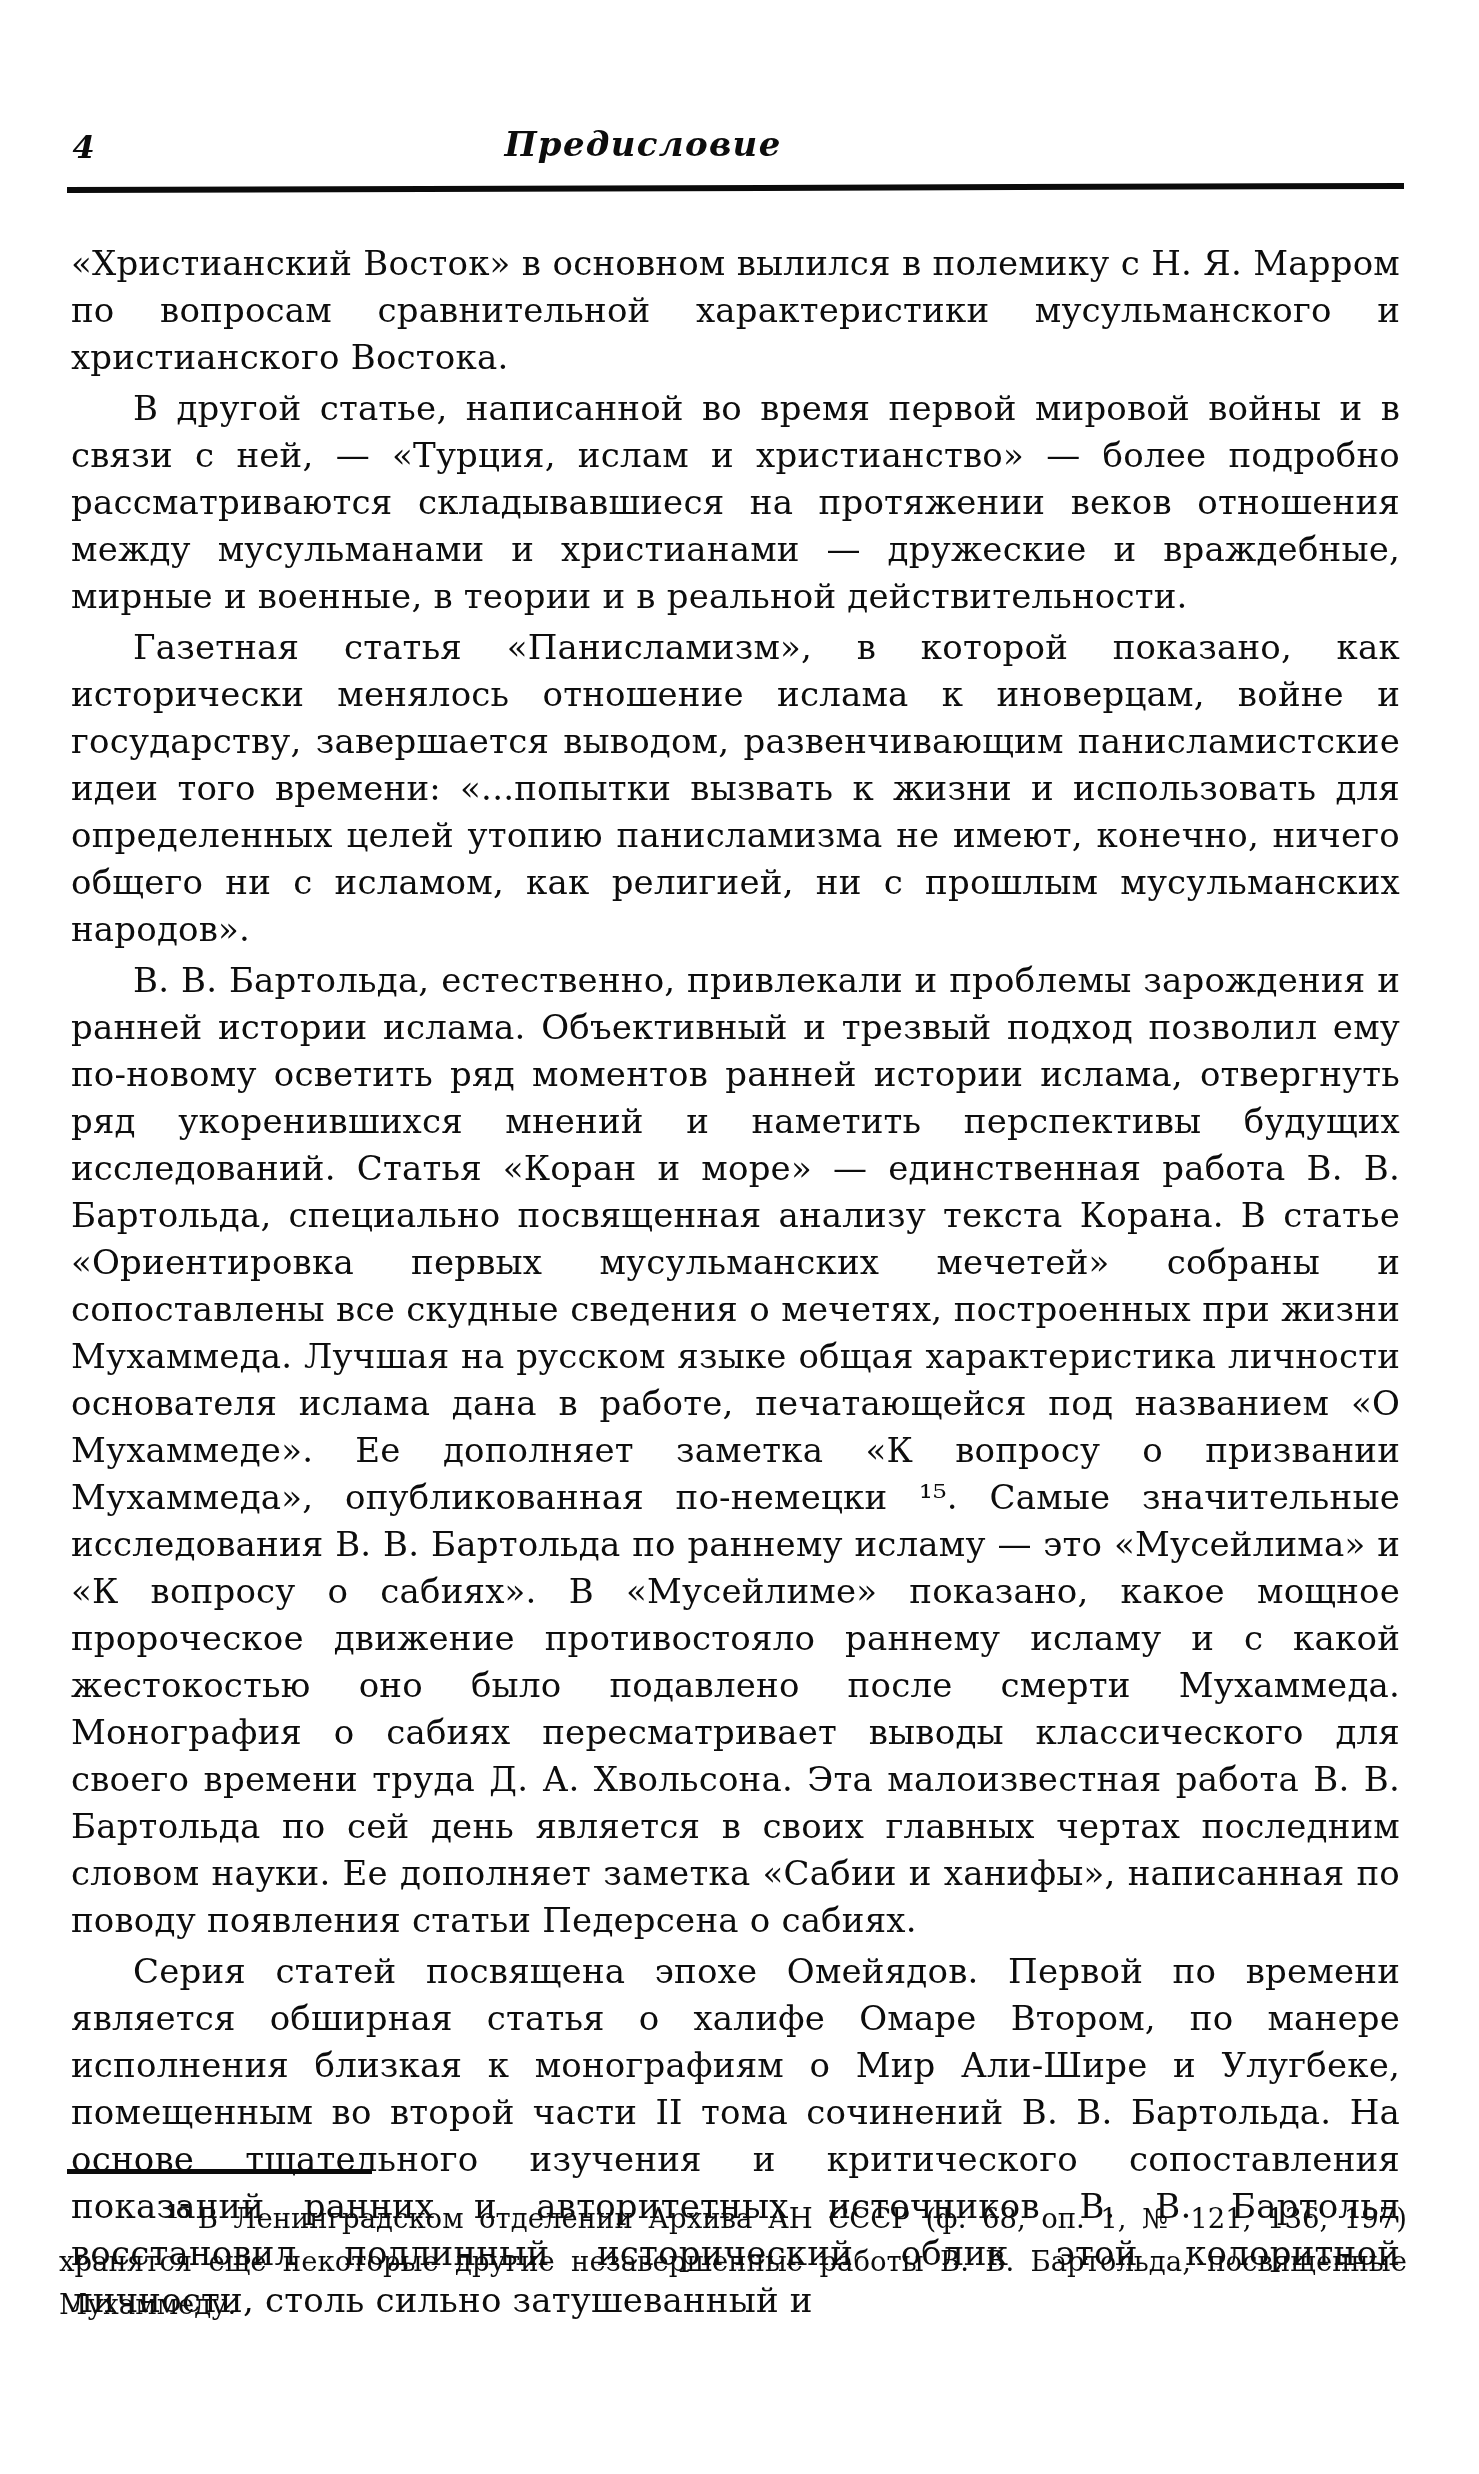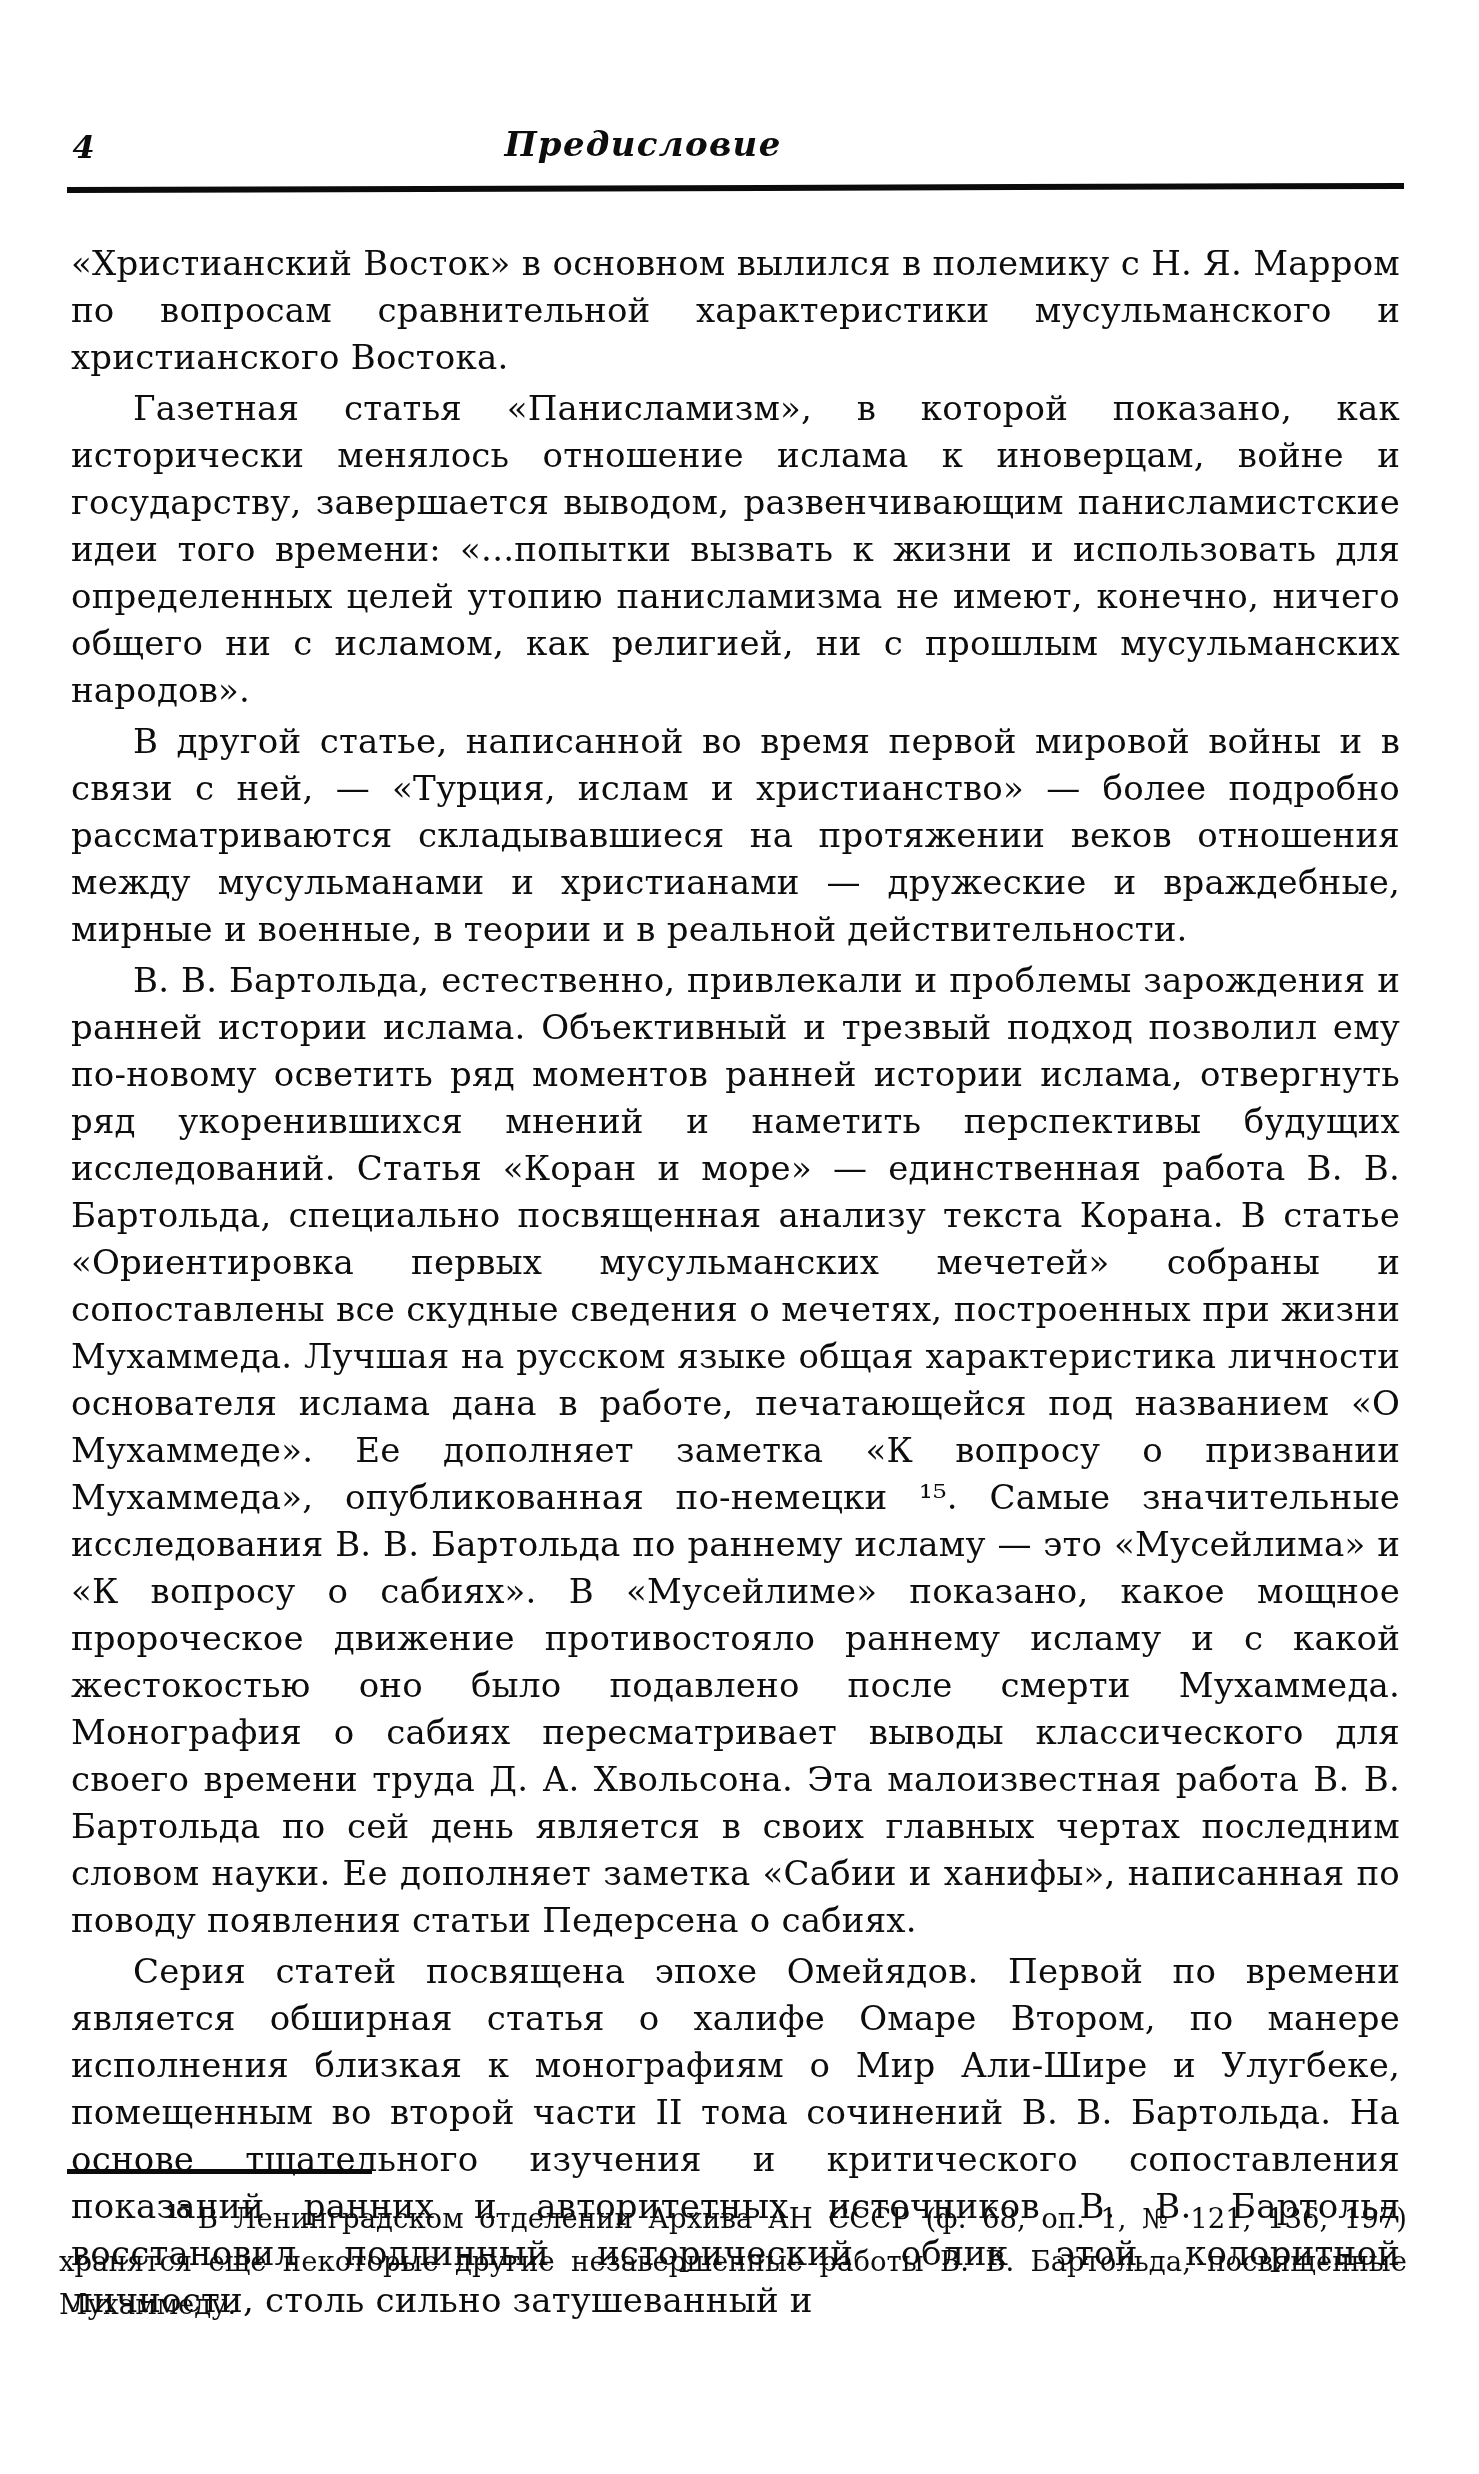--- a/index.html
+++ b/index.html
@@ -106,22 +106,22 @@
 
   <div class="page-header">
     <div class="page-number">4</div>
     <div class="running-title">Предисловие</div>
   </div>
 
   <div class="header-rule"></div>
 
   <div class="body-text">
     <p class="continuation">«Христианский Восток» в основном вылился в полемику с Н. Я. Марром по вопросам сравнительной характеристики мусульманского и христианского Востока.</p>
+    <p>В другой статье, написанной во время первой мировой войны и в связи с ней, — «Турция, ислам и христианство» — более подробно рассматриваются складывавшиеся на протяжении веков отношения между мусульманами и христианами — дружеские и враждебные, мирные и военные, в теории и в реальной действительности.</p>
     <p>Газетная статья «Панисламизм», в которой показано, как исторически менялось отношение ислама к иноверцам, войне и государству, завершается выводом, развенчивающим панисламистские идеи того времени: «...попытки вызвать к жизни и использовать для определенных целей утопию панисламизма не имеют, конечно, ничего общего ни с исламом, как религией, ни с прошлым мусульманских народов».</p>
-    <p>В другой статье, написанной во время первой мировой войны и в связи с ней, — «Турция, ислам и христианство» — более подробно рассматриваются складывавшиеся на протяжении веков отношения между мусульманами и христианами — дружеские и враждебные, мирные и военные, в теории и в реальной действительности.</p>
     <p>В. В. Бартольда, естественно, привлекали и проблемы зарождения и ранней истории ислама. Объективный и трезвый подход позволил ему по-новому осветить ряд моментов ранней истории ислама, отвергнуть ряд укоренившихся мнений и наметить перспективы будущих исследований. Статья «Коран и море» — единственная работа В. В. Бартольда, специально посвященная анализу текста Корана. В статье «Ориентировка первых мусульманских мечетей» собраны и сопоставлены все скудные сведения о мечетях, построенных при жизни Мухаммеда. Лучшая на русском языке общая характеристика личности основателя ислама дана в работе, печатающейся под названием «О Мухаммеде». Ее дополняет заметка «К вопросу о призвании Мухаммеда», опубликованная по-немецки ¹⁵. Самые значительные исследования В. В. Бартольда по раннему исламу — это «Мусейлима» и «К вопросу о сабиях». В «Мусейлиме» показано, какое мощное пророческое движение противостояло раннему исламу и с какой жестокостью оно было подавлено после смерти Мухаммеда. Монография о сабиях пересматривает выводы классического для своего времени труда Д. А. Хвольсона. Эта малоизвестная работа В. В. Бартольда по сей день является в своих главных чертах последним словом науки. Ее дополняет заметка «Сабии и ханифы», написанная по поводу появления статьи Педерсена о сабиях.</p>
     <p>Серия статей посвящена эпохе Омейядов. Первой по времени является обширная статья о халифе Омаре Втором, по манере исполнения близкая к монографиям о Мир Али-Шире и Улугбеке, помещенным во второй части II тома сочинений В. В. Бартольда. На основе тщательного изучения и критического сопоставления показаний ранних и авторитетных источников В. В. Бартольд восстановил подлинный исторический облик этой колоритной личности, столь сильно затушеванный и</p>
   </div>
 
   <div class="footnote-separator-rule"></div>
 
   <div class="footnote">
     <p><sup class="fn-marker">15</sup><span>В Ленинградском отделении Архива АН СССР (ф. 68, оп. 1, № 121, 136, 197) хранятся еще некоторые другие незавершенные работы В. В. Бартольда, посвященные Мухаммеду.</span></p>
   </div>
 

